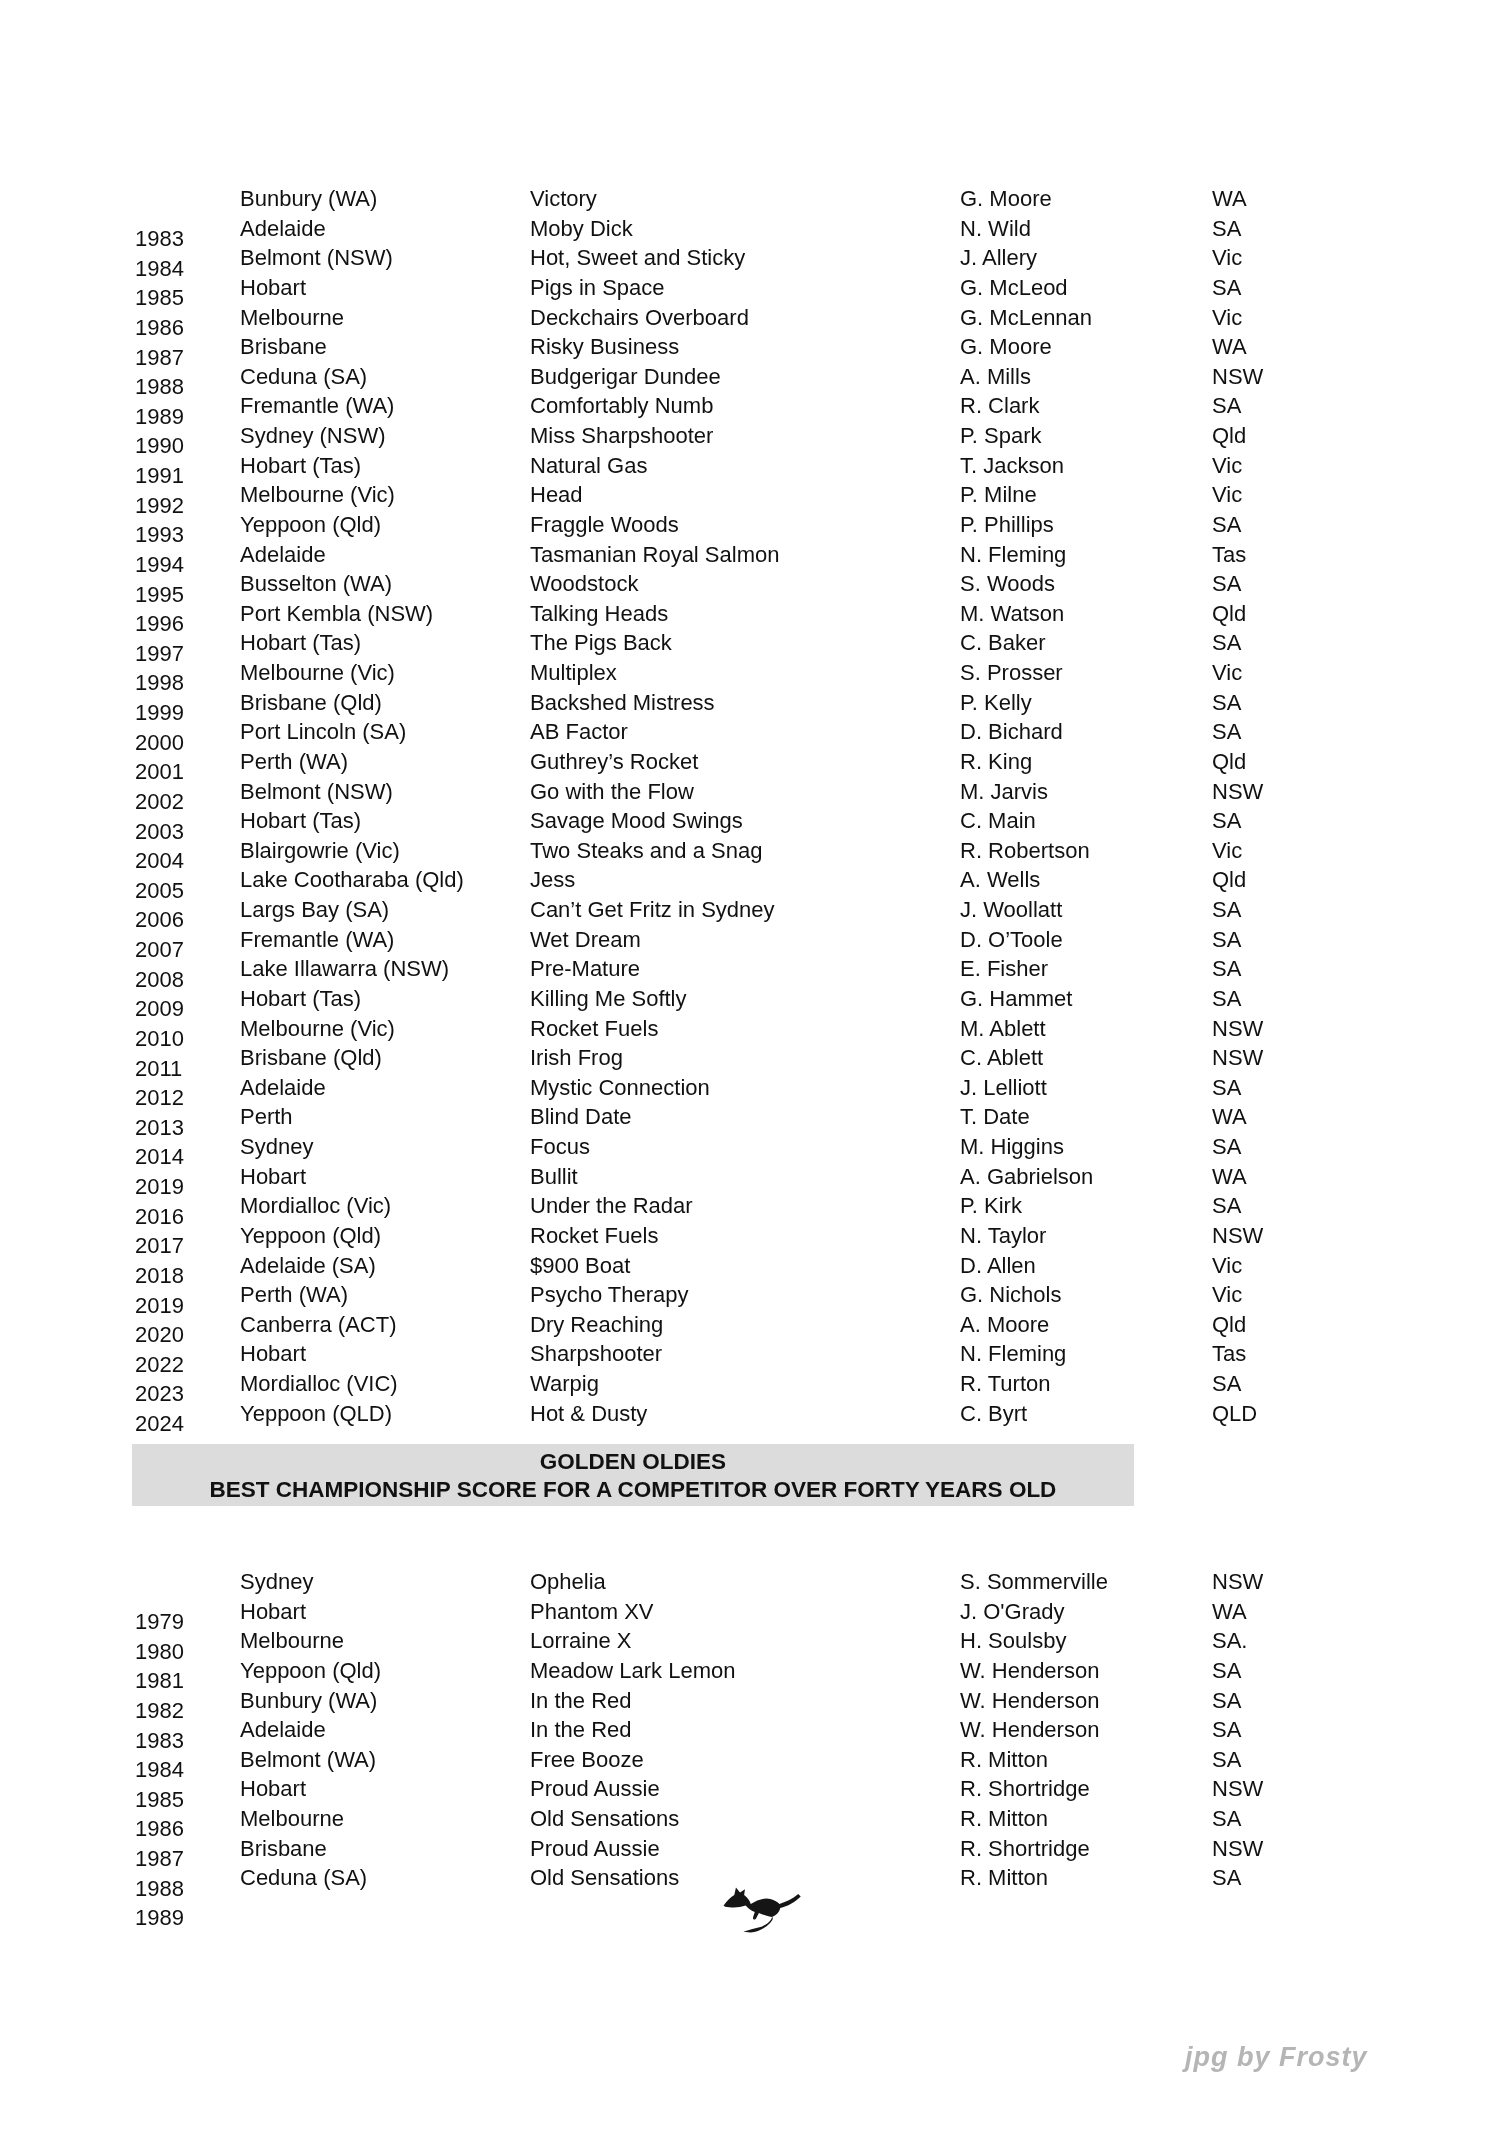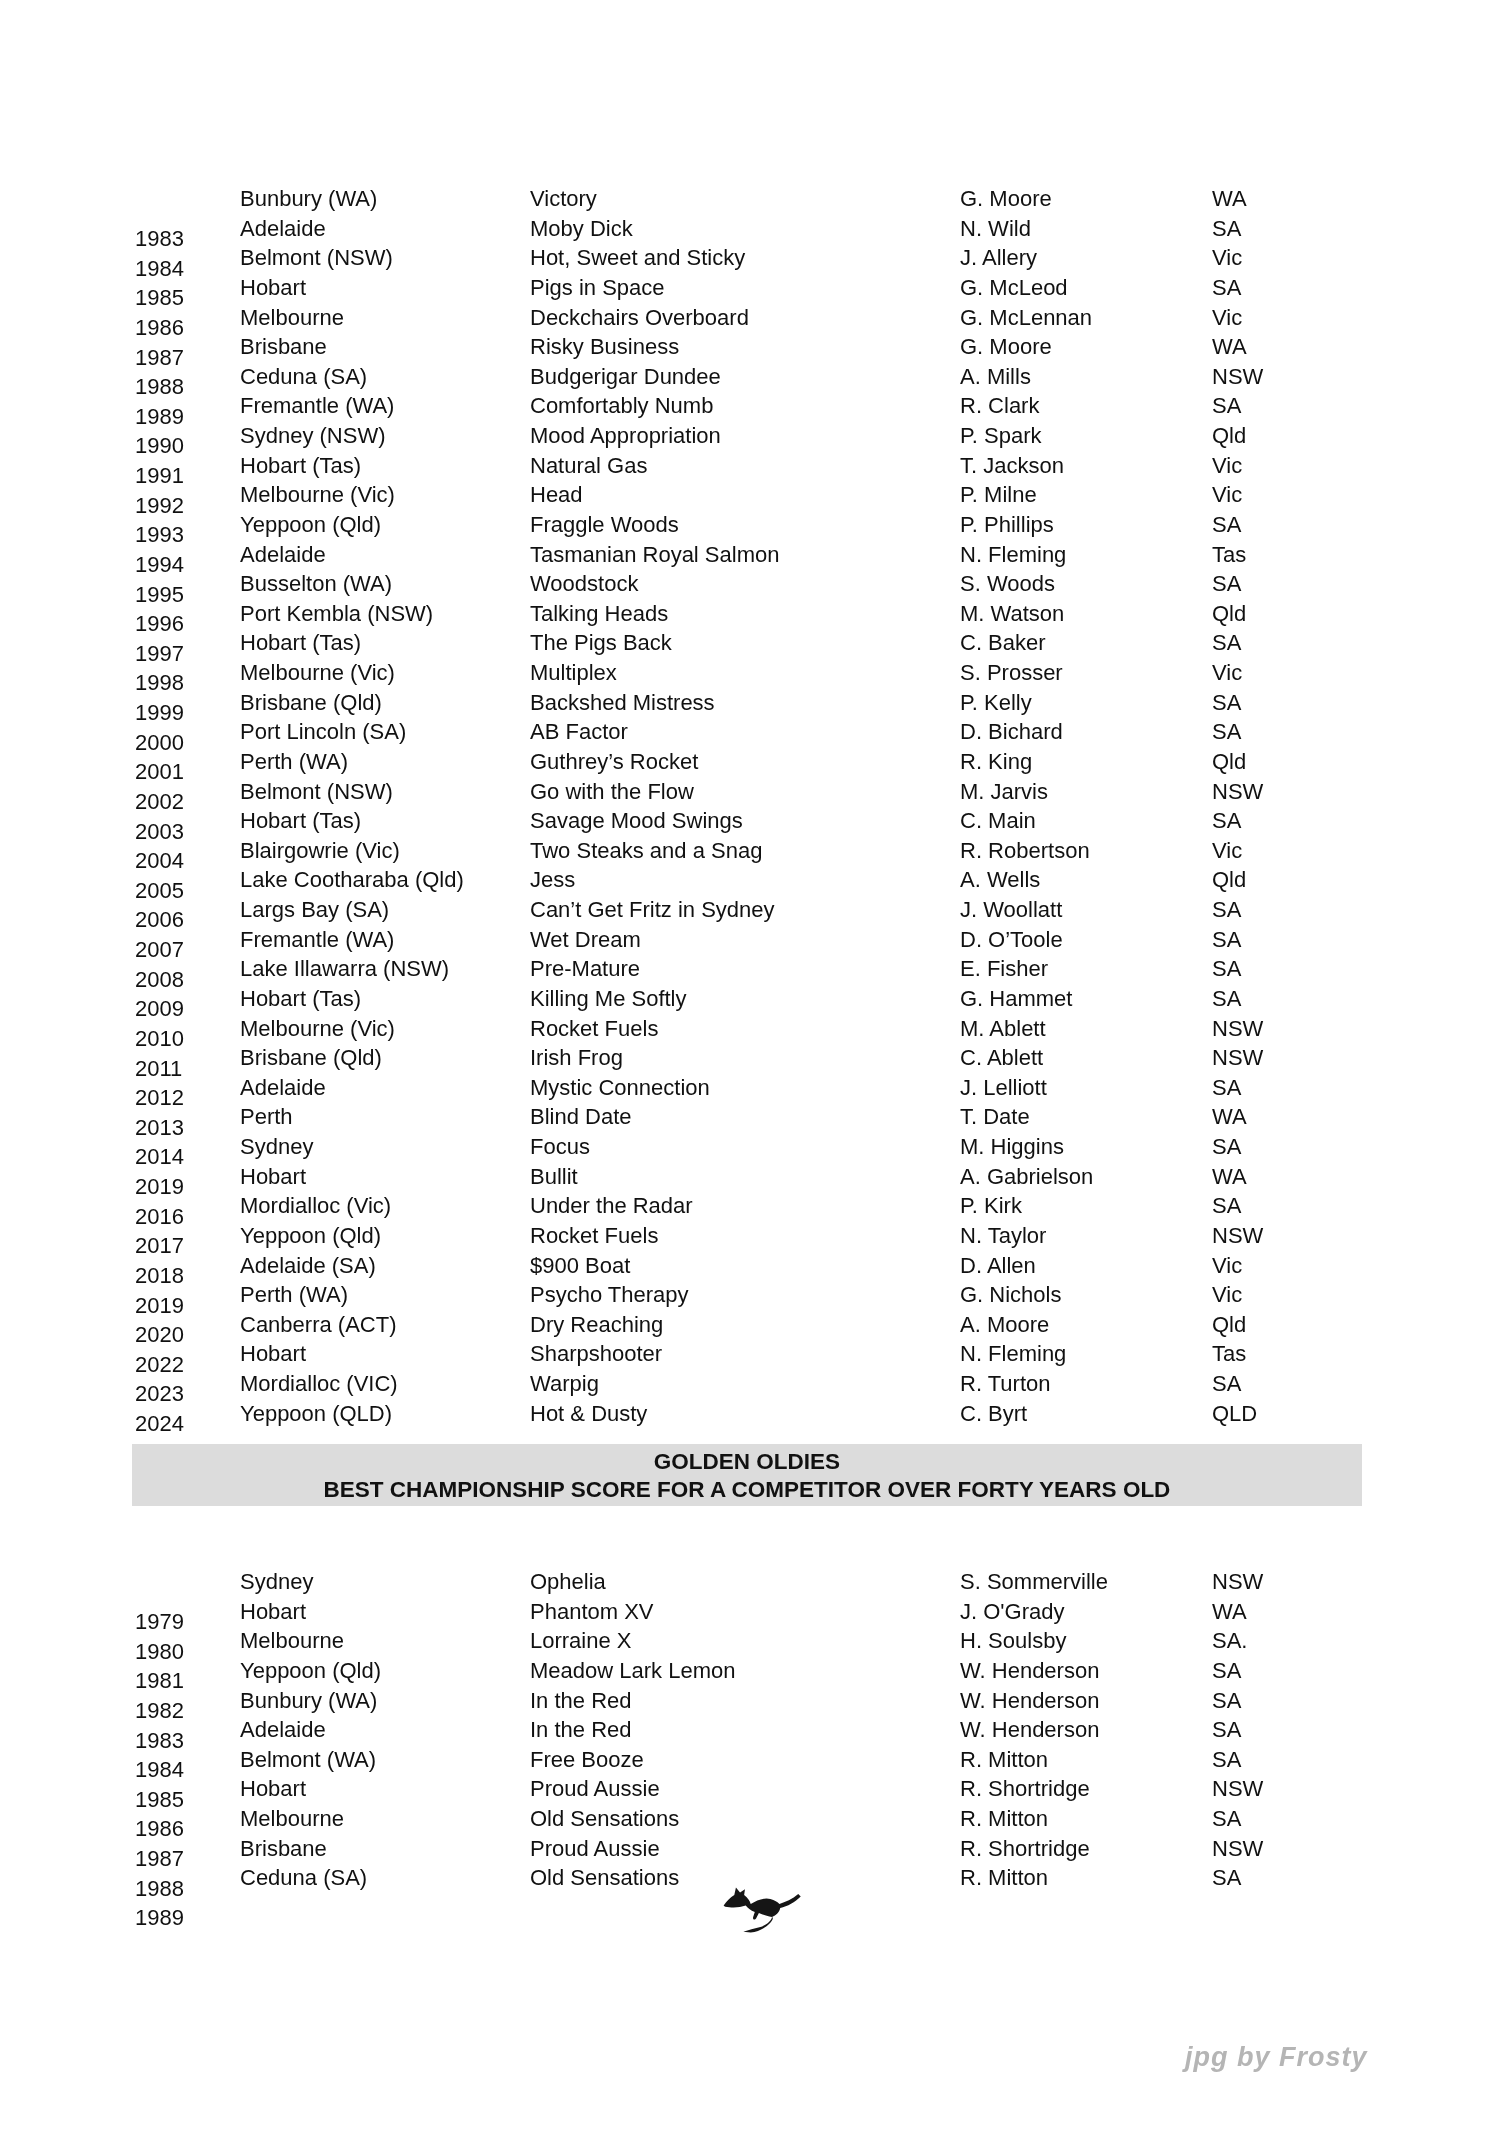--- a/index.html
+++ b/index.html
@@ -23,21 +23,21 @@
     white-space:nowrap;
   }
   .c-year    { left:0;margin-top:40px; }
   .c-venue   { left:105px; }
   .c-won     { left:395px; }
   .c-skipper { left:825px; }
   .c-state   { left:1077px; }
   .hdr-row .cell { font-weight:bold; font-size:22.5px; }
   .band {
     position:absolute; left:132px; top:1444px;
-    width:1230px; height:62px;
+    width:1002px; height:62px;
     background:#dcdcdc;
     text-align:center;
     padding-top:4px;
     box-sizing:border-box;
   }
   .band-line {
     font-weight:bold; font-size:22.5px; line-height:27.5px;
     white-space:nowrap;
   }
   .kangaroo {
@@ -119,21 +119,21 @@
         <span class="cell c-year">1990</span>
         <span class="cell c-venue">Fremantle (WA)</span>
         <span class="cell c-won">Comfortably Numb</span>
         <span class="cell c-skipper">R. Clark</span>
         <span class="cell c-state">SA</span>
       </div>
 
       <div class="row">
         <span class="cell c-year">1991</span>
         <span class="cell c-venue">Sydney (NSW)</span>
-        <span class="cell c-won">Mood Appropriation</span>
+        <span class="cell c-won">Miss Sharpshooter</span>
         <span class="cell c-skipper">P. Spark</span>
         <span class="cell c-state">Qld</span>
       </div>
 
       <div class="row">
         <span class="cell c-year">1992</span>
         <span class="cell c-venue">Hobart (Tas)</span>
         <span class="cell c-won">Natural Gas</span>
         <span class="cell c-skipper">T. Jackson</span>
         <span class="cell c-state">Vic</span>

